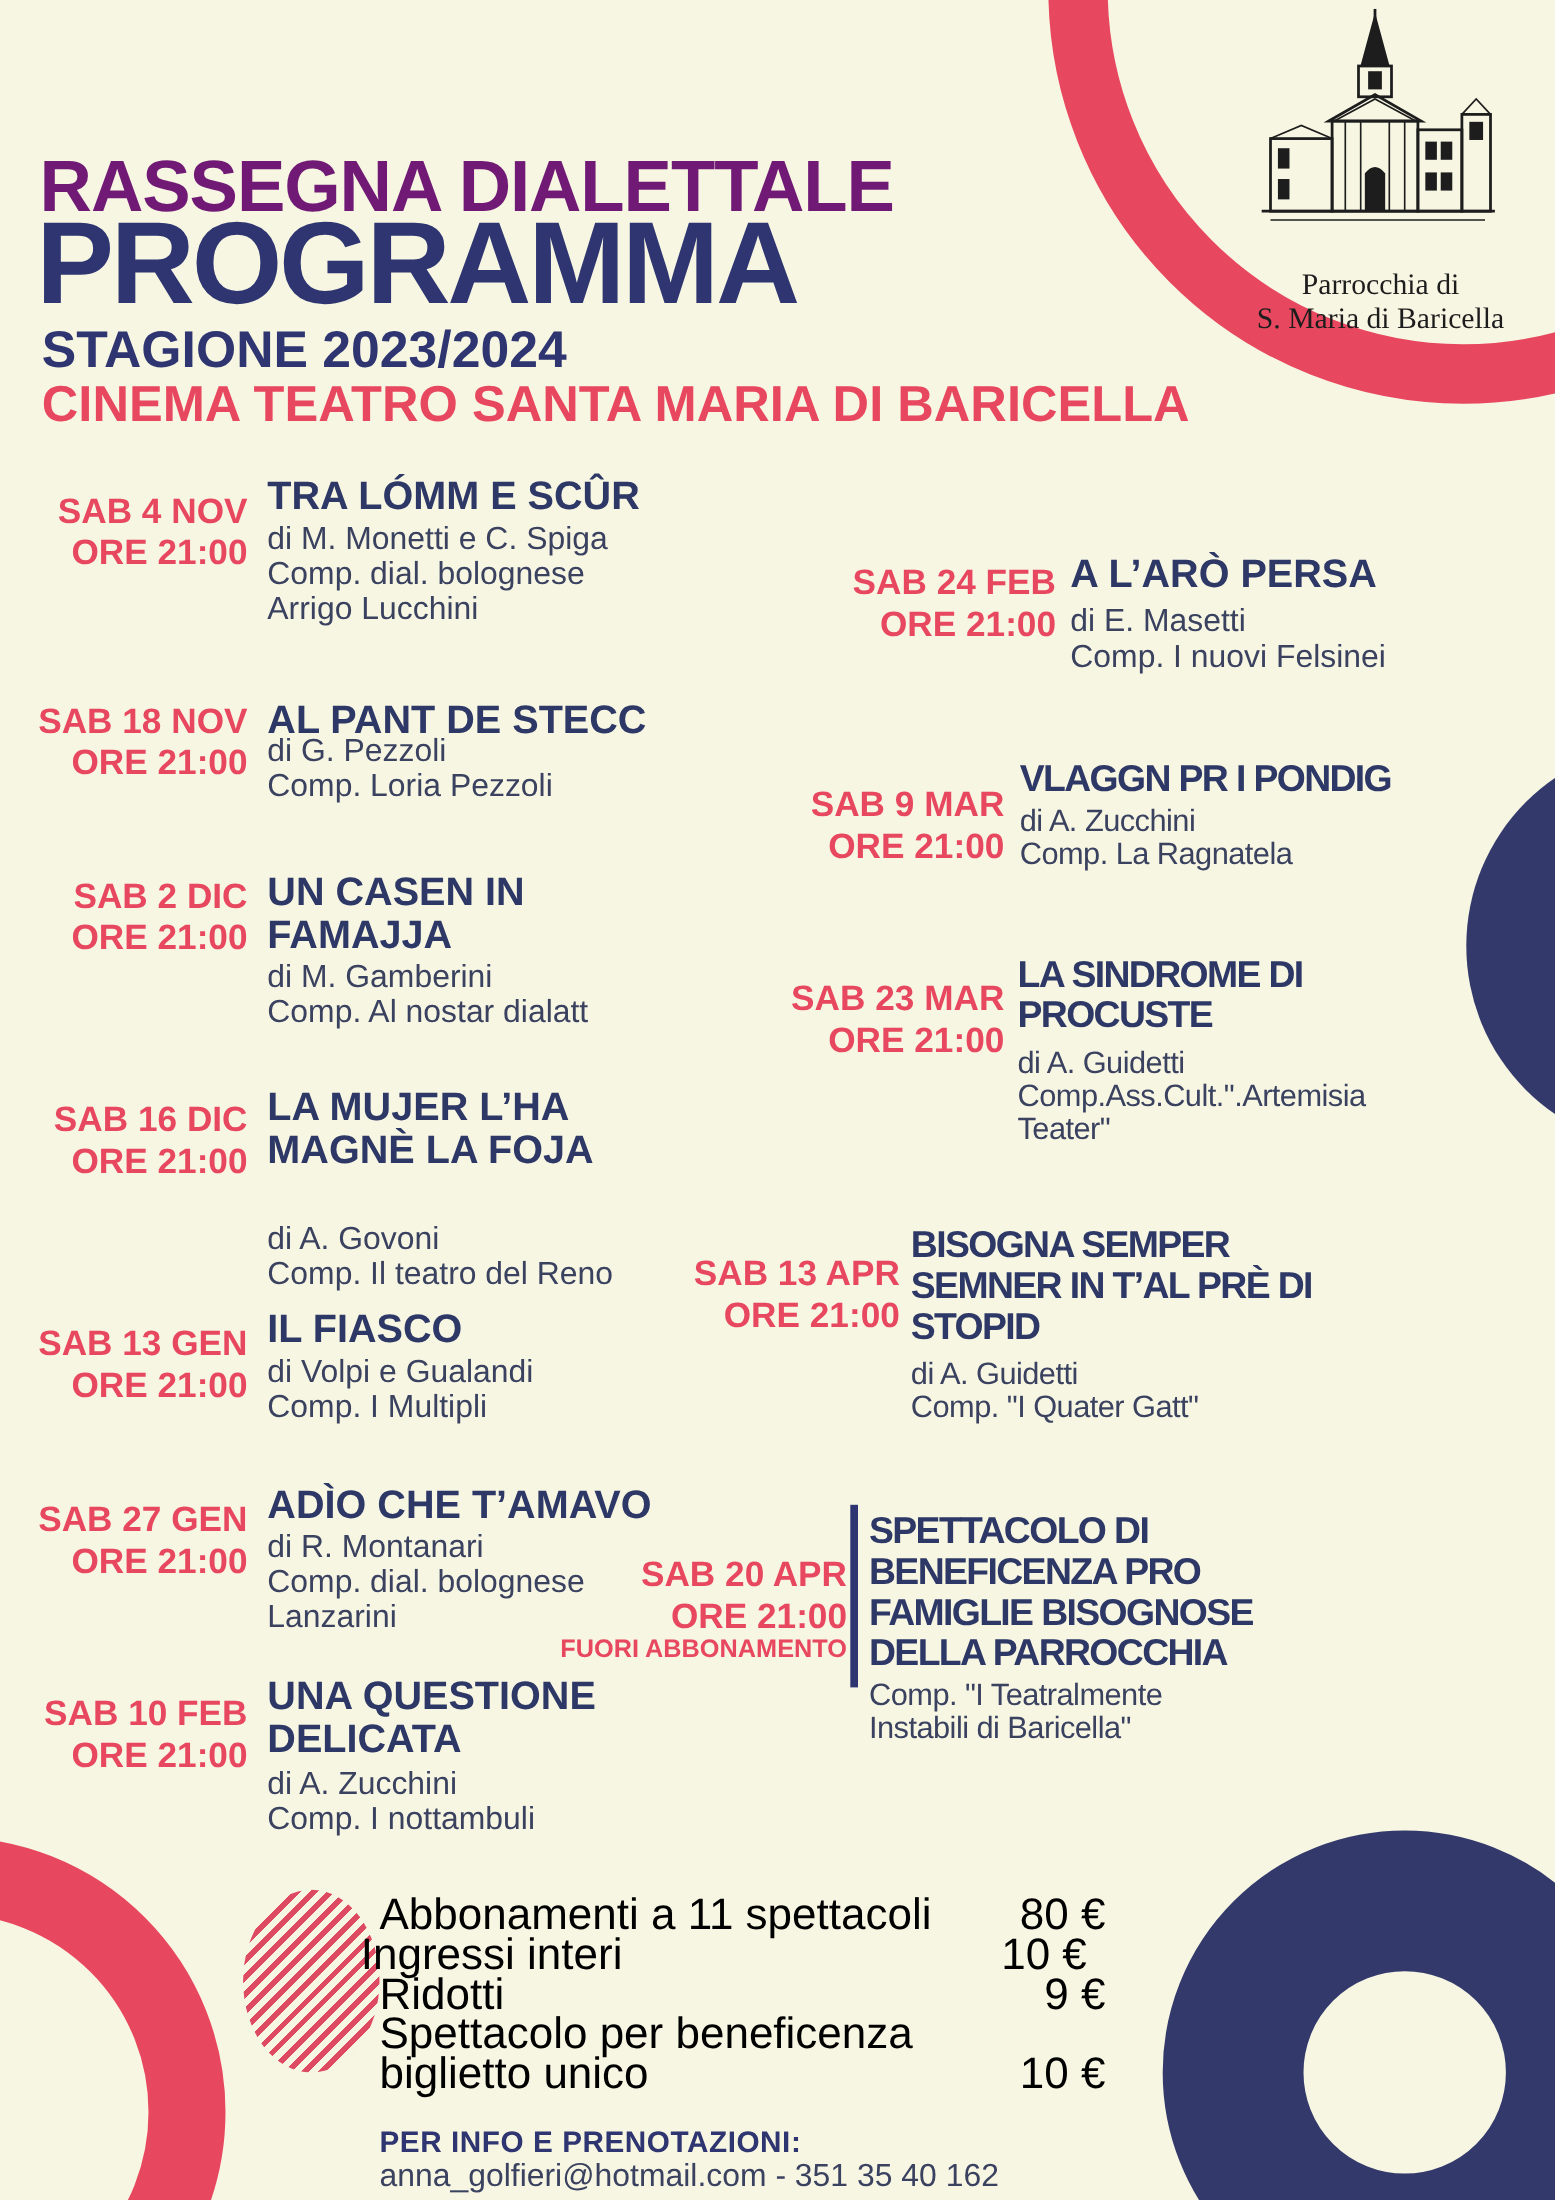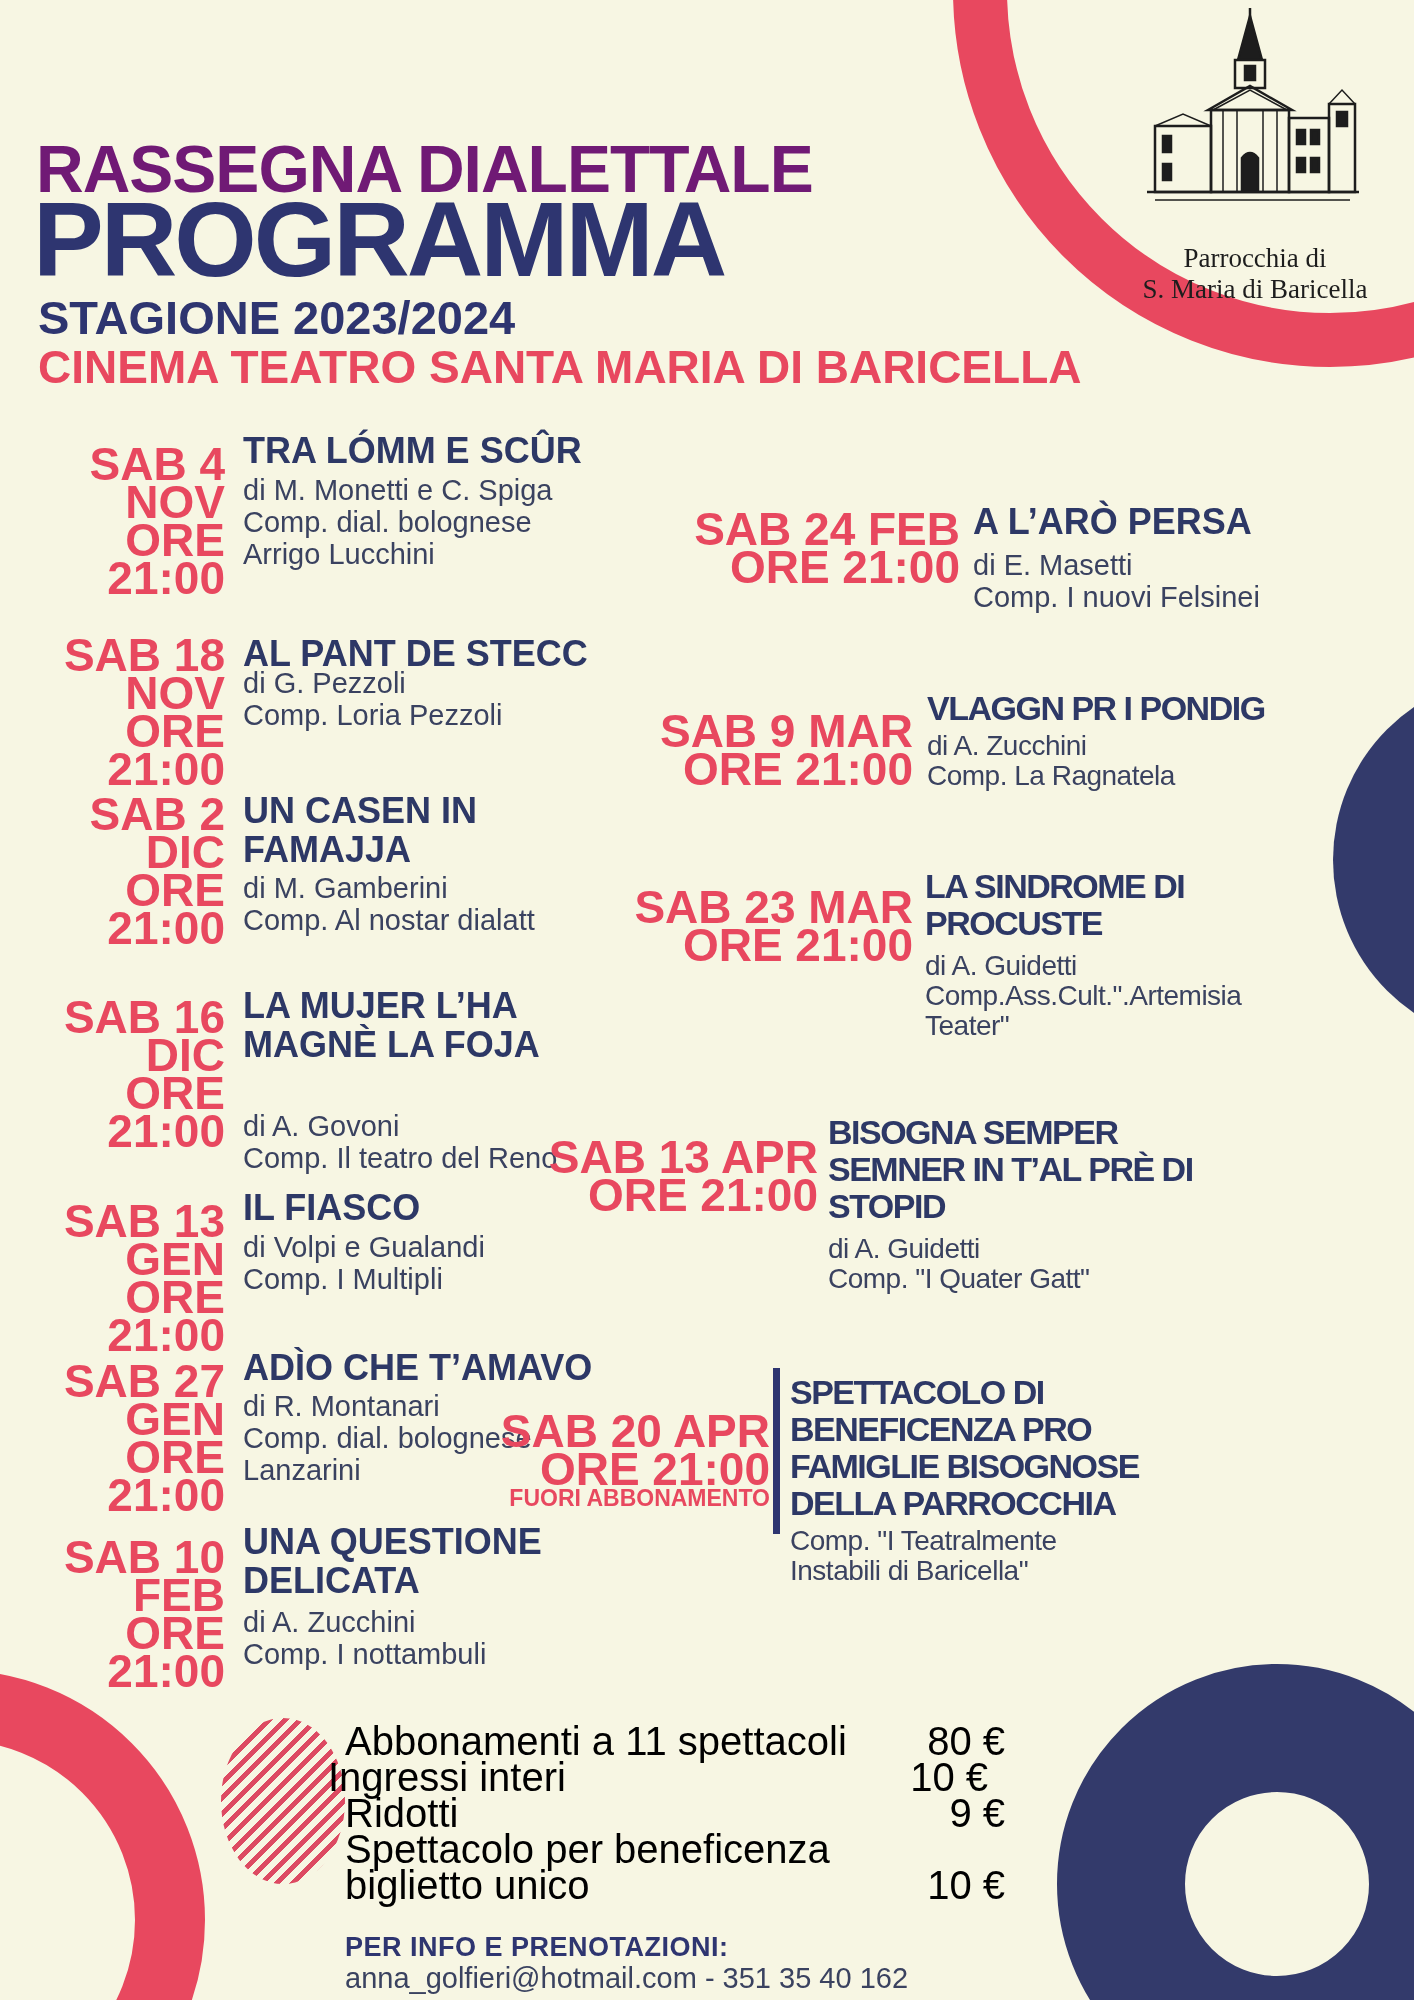--- a/index.html
+++ b/index.html
@@ -43,21 +43,21 @@
   .h-programma{left:33px;top:186px;font-size:106px;font-weight:800;letter-spacing:-3px;color:#2E3570;line-height:106px;}
   .h-stagione{left:38px;top:293px;font-size:47px;font-weight:800;color:#2E3570;line-height:50px;}
   .h-cinema{left:38px;top:342px;font-size:46px;font-weight:800;color:#E8485F;line-height:50px;}
 
   
   .logo-box{left:1125px;top:8px;width:250px;height:235px;}
   .logo-caption{left:1080px;top:243px;width:350px;text-align:center;
     font-family:"Liberation Serif",serif;font-size:27px;line-height:31px;color:#1d1d1d;}
 
   
-  .date{font-size:46px;font-weight:800;line-height:38px;color:#E8485F;text-align:right;}
+  .date{font-size:32px;font-weight:800;line-height:38px;color:#E8485F;text-align:right;}
   .title{font-size:36px;font-weight:800;line-height:39px;color:#2D3866;}
   .title-cond{font-size:34px;font-weight:800;line-height:37px;letter-spacing:-1.5px;color:#2D3866;}
   .details{font-size:29px;line-height:32px;color:#3A4260;}
   .details-cond{font-size:28px;line-height:30px;letter-spacing:-0.5px;color:#3A4260;}
   .fuori{font-size:23px;font-weight:700;line-height:24px;color:#E8485F;text-align:right;}
 
   
   .price-row{width:660px;font-size:40px;line-height:36px;color:#000000;}
   .price-row .price{position:absolute;right:0;top:0;}
   .info-heading{font-size:27px;font-weight:800;letter-spacing:0.5px;color:#2E3570;line-height:30px;}

